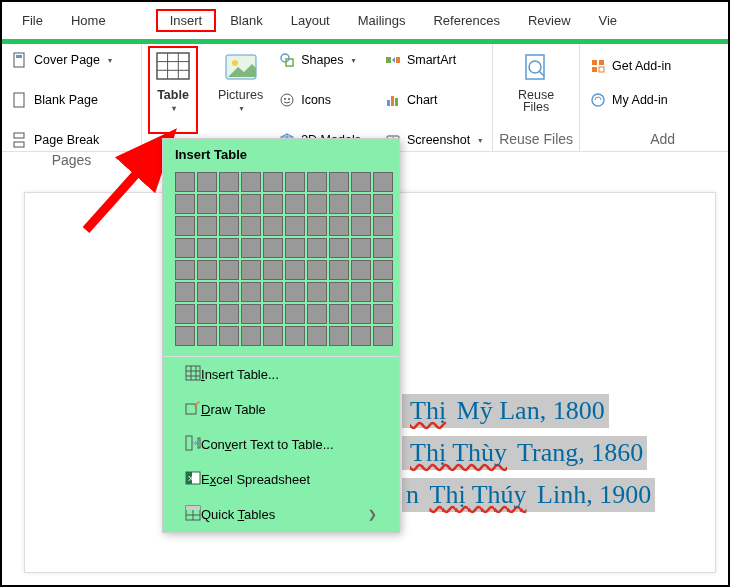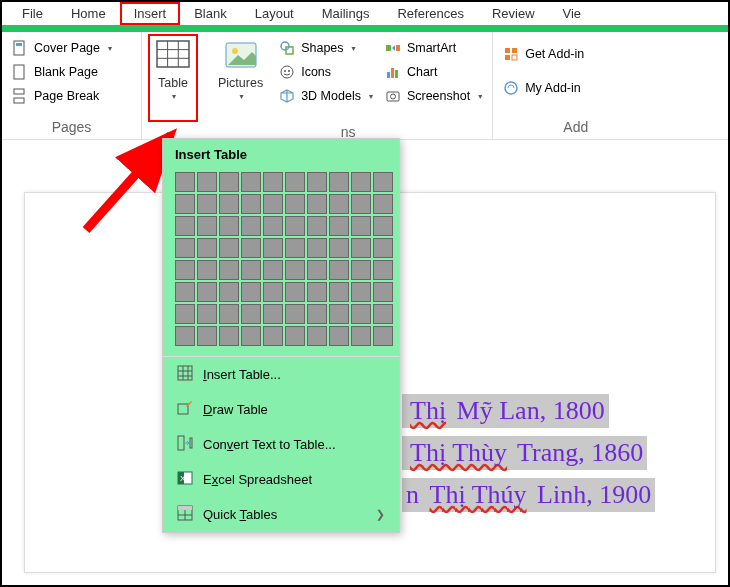--- a/index.html
+++ b/index.html
@@ -1,47 +1,47 @@
 <!DOCTYPE html>
 <html><head>
 <meta charset="utf-8">
 <style>
 * { box-sizing: border-box; margin: 0; padding: 0; font-family: "Segoe UI", sans-serif; }
 body { width: 730px; height: 587px; background: #fff; overflow: hidden; border: 2px solid #000; position: relative; }
 
-.tabbar { display: flex; height: 30px; background: #fff; border-bottom: 7px solid #22c55e; padding: 0 6px; gap: 0; align-items: center; }
+.tabbar { display: flex; height: 42px; background: #fff; border-bottom: 5px solid #22c55e; padding: 0 6px; gap: 0; align-items: center; }
 .tab { padding: 4px 14px; font-size: 13px; color: #333; cursor: pointer; }
-.tab.highlight { border: 2px solid #ff0000; padding: 2px 12px; }
+.tab.highlight { border: 2px solid #ff0000; padding: 2px 12px; margin-left: 36px; }
 
 .ribbon { display: flex; height: 108px; background: #fff; border-bottom: 1px solid #e1e1e1; }
 .group { display: flex; flex-direction: column; padding: 2px 6px; border-right: 1px solid #e1e1e1; position: relative; }
 .group-label { font-size: 14px; color: #666; text-align: center; padding: 2px 0; margin-top: auto; }
 .group-items { display: flex; gap: 4px; }
 
-.vstack { display: flex; flex-direction: column; gap: 4px; padding-top: 4px; }
+.vstack { display: flex; flex-direction: column; gap: 20px; padding-top: 4px; }
 .small-btn { display: flex; align-items: center; gap: 6px; padding: 2px 4px; font-size: 12.5px; cursor: pointer; white-space: nowrap; }
 .small-btn .ic { width: 16px; height: 16px; display: flex; align-items: center; justify-content: center; }
 .caret { font-size: 8px; color: #555; margin-left: 2px; }
 
 .big-btn { display: flex; flex-direction: column; align-items: center; justify-content: flex-start; padding: 4px 8px 2px; gap: 2px; cursor: pointer; height: 88px; }
 .big-btn .big-ic { width: 34px; height: 34px; display: flex; align-items: center; justify-content: center; margin-bottom: 2px; }
 .big-btn .lbl { font-size: 12.5px; color: #333; }
 .big-btn.highlight { border: 2px solid #ff0000; padding: 2px 6px 0; }
 
 .dropdown { position: absolute; left: 160px; top: 136px; width: 238px; background: #86efac; border: 1px solid #ccc; box-shadow: 2px 2px 8px rgba(0,0,0,.25); z-index: 50; }
 .dd-title { font-weight: 700; font-size: 13px; padding: 8px 12px; }
 .grid { display: grid; grid-template-columns: repeat(10, 20px); grid-auto-rows: 20px; gap: 2px; padding: 2px 12px 10px; }
 .cell { width: 20px; height: 20px; background: #999; border: 1px solid #666; }
 .dd-sep { border-top: 1px solid #ddd; }
-.dd-item { display: flex; align-items: center; gap: 10px; padding: 8px 14px; font-size: 13px; cursor: pointer; }
+.dd-item { display: flex; align-items: center; gap: 0; padding: 8px 22px; font-size: 13px; cursor: pointer; }
 .dd-item .sub { margin-left: auto; color: #666; font-size: 11px; }
 
 .doc { position: absolute; left: 22px; top: 190px; right: 12px; bottom: 12px; background: #fff; border: 1px solid #ddd; box-shadow: 0 0 4px rgba(0,0,0,.1); }
 .selected-text { position: absolute; left: 400px; top: 392px; display: flex; flex-direction: column; gap: 8px; }
-.selected-text span { background: #c9c9c9; font-size: 26px; font-family: "Times New Roman", serif; color: #6d28d9; padding: 1px 4px; display: inline-block; width: fit-content; }
+.selected-text span { background: #c9c9c9; font-size: 26px; font-family: "Times New Roman", serif; color: #0369a1; padding: 1px 4px; display: inline-block; width: fit-content; }
 .squig { text-decoration: underline wavy #d93025; text-decoration-skip-ink: none; }
 
 .arrow { position: absolute; left: 74px; top: 118px; z-index: 40; pointer-events: none; }
 
 .u { text-decoration: underline; }
 </style>
 </head>
 <body>
 
 <div class="tabbar">
@@ -84,21 +84,21 @@
               <rect x="2" y="1" width="10" height="5" fill="none" stroke="#555"></rect>
               <rect x="2" y="10" width="10" height="5" fill="none" stroke="#555"></rect>
             </svg>
           </span>
         <span>Page Break</span>
       </div>
     </div>
     <div class="group-label">Pages</div>
   </div>
 
-  <div class="group" style="border-right:none;">
+  <div class="group" style="border-right:none;font-weight:bold;">
     <div class="big-btn highlight">
       <span class="big-ic">
           <svg width="34" height="30">
             <rect x="1" y="1" width="32" height="26" fill="none" stroke="#555" stroke-width="1.5"></rect>
             <line x1="1" y1="9.6" x2="33" y2="9.6" stroke="#555"></line>
             <line x1="1" y1="18.3" x2="33" y2="18.3" stroke="#555"></line>
             <line x1="11.6" y1="1" x2="11.6" y2="27" stroke="#555"></line>
             <line x1="22.3" y1="1" x2="22.3" y2="27" stroke="#555"></line>
           </svg>
         </span>
@@ -181,20 +181,34 @@
               </svg>
             </span>
           <span>Screenshot</span>
             <span class="caret">▾</span>
         </div>
       </div>
     </div>
     <div class="group-label">ns</div>
   </div>
 
+  <div class="group">
+    <div class="big-btn">
+      <span class="big-ic">
+          <svg width="34" height="30">
+            <rect x="7" y="3" width="18" height="24" fill="none" stroke="#5b9bd5" stroke-width="1.5"></rect>
+            <circle cx="16" cy="15" r="6" fill="none" stroke="#5b9bd5" stroke-width="1.5"></circle>
+            <line x1="20" y1="19" x2="25" y2="24" stroke="#5b9bd5" stroke-width="1.5"></line>
+          </svg>
+        </span>
+      <span class="lbl">Reuse</span>
+      <span class="lbl" style="margin-top:-4px">Files</span>
+    </div>
+    <div class="group-label">Reuse Files</div>
+  </div>
 
   <div class="group" style="border-right:none;">
     <div class="vstack" style="padding-top:10px;gap:14px;">
       <div class="small-btn">
         <span class="ic">
             <svg width="16" height="16">
               <rect x="2" y="2" width="5" height="5" fill="#ed7d31"></rect>
               <rect x="9" y="2" width="5" height="5" fill="#ed7d31"></rect>
               <rect x="2" y="9" width="5" height="5" fill="#ed7d31"></rect>
               <rect x="9" y="9" width="5" height="5" fill="none" stroke="#ed7d31"></rect>

